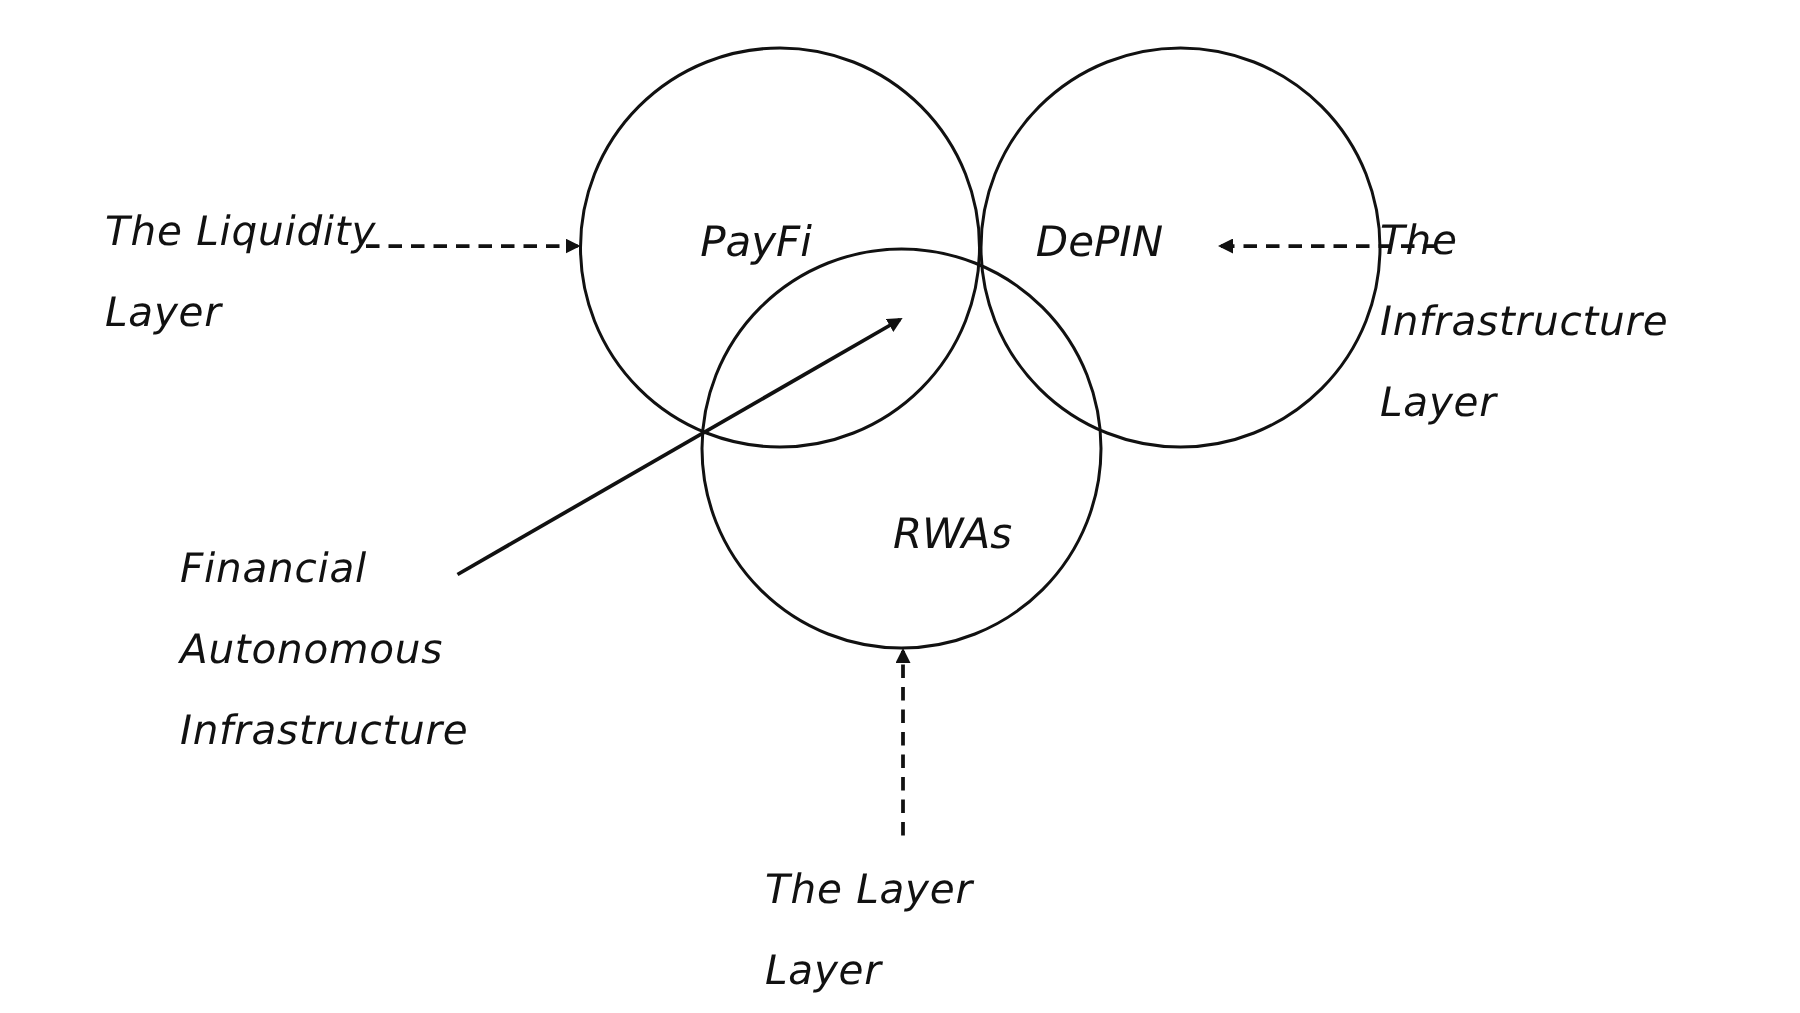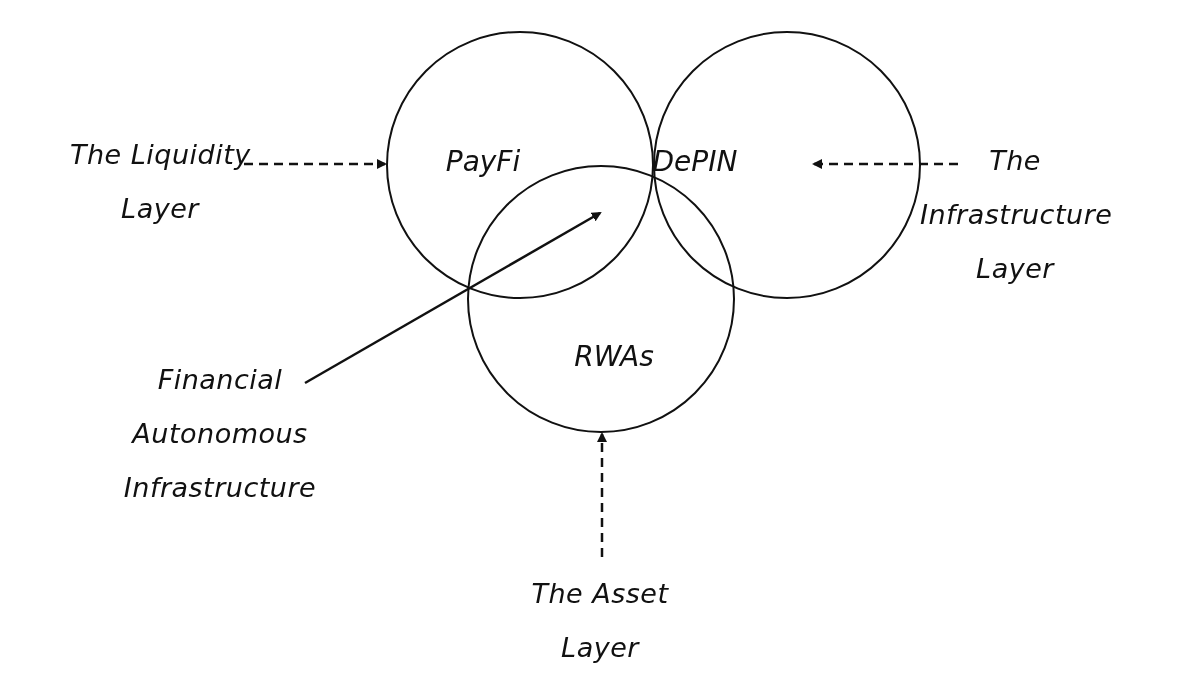--- a/index.html
+++ b/index.html
@@ -1,19 +1,19 @@
 <!DOCTYPE html>
 <html><head>
 <meta charset="utf-8">
 <style>
   html,body{margin:0;padding:0;background:#ffffff;}
   body{width:1200px;height:675px;position:relative;overflow:hidden;font-family:"DejaVu Sans",sans-serif;}
   svg{position:absolute;left:0;top:0;}
-  .lbl{position:absolute;font-family:"DejaVu Sans",sans-serif;font-style:italic;font-weight:300;color:#111;font-size:27px;line-height:54px;text-align:center;white-space:nowrap;letter-spacing:0.5px;}
-  .cl{position:absolute;font-family:"DejaVu Sans",sans-serif;font-style:italic;color:#111;font-size:28px;white-space:nowrap;transform:translate(-50%,-50%);}
+  .lbl{position:absolute;font-family:"DejaVu Sans",sans-serif;font-style:italic;font-weight:300;color:#111;font-size:27px;line-height:54px;text-align:left;white-space:nowrap;letter-spacing:0.5px;}
+  .cl{position:absolute;font-family:"DejaVu Sans",sans-serif;font-style:italic;color:#111;font-size:28px;white-space:nowrap;transform:translate(-50%,-50%);margin-left:21px;}
 </style>
 </head>
 <body>
 
 <svg width="1200" height="675" viewBox="0 0 1200 675">
   <defs>
     <marker id="ah" markerWidth="10" markerHeight="10" refX="8" refY="5" orient="auto" markerUnits="userSpaceOnUse">
       <path d="M0,0 L10,5 L0,10 Z" fill="#111"></path>
     </marker>
   </defs>
@@ -21,36 +21,36 @@
   <circle cx="787" cy="165" r="133" fill="none" stroke="#111" stroke-width="2"></circle>
   <circle cx="601" cy="299" r="133" fill="none" stroke="#111" stroke-width="2"></circle>
 
   <line x1="244" y1="164" x2="385" y2="164" stroke="#111" stroke-width="2.5" stroke-dasharray="9,6" marker-end="url(#ah)"></line>
   <line x1="958" y1="164" x2="814" y2="164" stroke="#111" stroke-width="2.5" stroke-dasharray="9,6" marker-end="url(#ah)"></line>
   <line x1="602" y1="557" x2="602" y2="434" stroke="#111" stroke-width="2.5" stroke-dasharray="9,6" marker-end="url(#ah)"></line>
   <line x1="305" y1="383" x2="600" y2="213" stroke="#111" stroke-width="2.5" marker-end="url(#ah)"></line>
 </svg>
 
 <div class="cl" style="left:483px;top:161px;">PayFi</div>
-<div class="cl" style="left:695px;top:161px;">DePIN</div>
+<div class="cl" style="left:712px;top:161px;">DePIN</div>
 <div class="cl" style="left:614px;top:356px;">RWAs</div>
 
 <div class="lbl" style="left:70px;top:128px;width:180px;">
   <div>The Liquidity</div>
   <div>Layer</div>
 </div>
 
 <div class="lbl" style="left:920px;top:134px;width:190px;">
   <div>The</div>
   <div>Infrastructure</div>
   <div>Layer</div>
 </div>
 
 <div class="lbl" style="left:120px;top:353px;width:200px;line-height:54px;">
   <div>Financial</div>
   <div>Autonomous</div>
   <div>Infrastructure</div>
 </div>
 
 <div class="lbl" style="left:510px;top:567px;width:180px;">
-  <div>The Asset</div>
+  <div>The Layer</div>
   <div>Layer</div>
 </div>
 
 </body></html>

